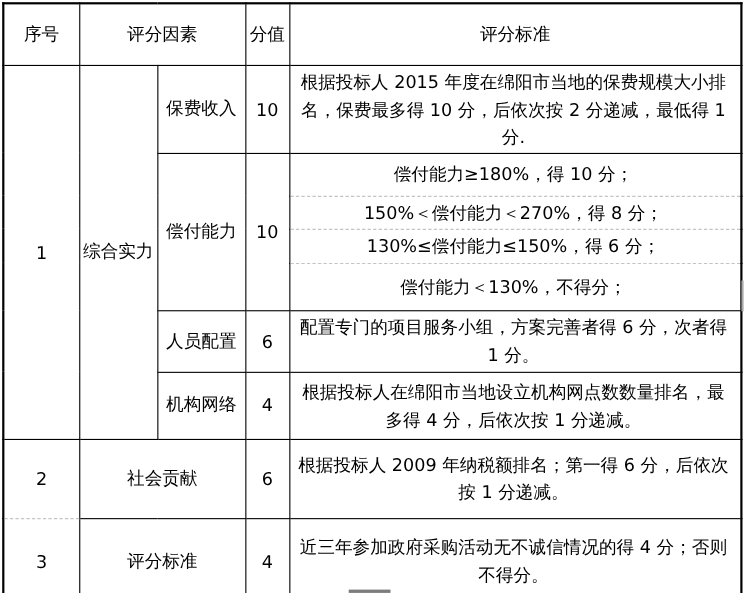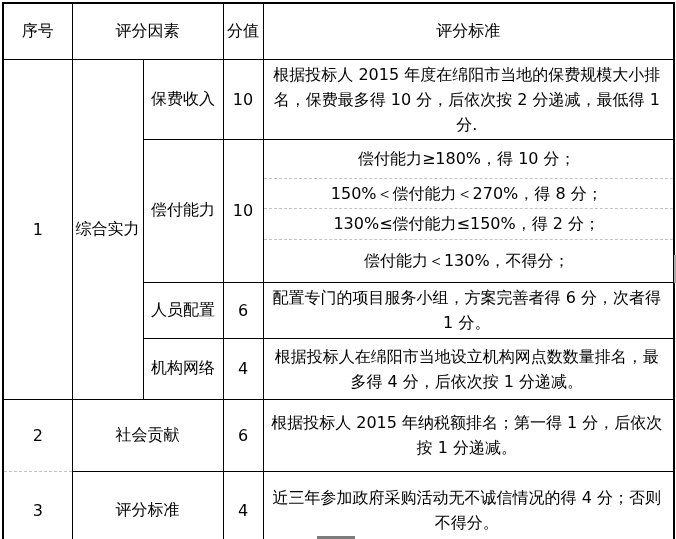--- a/index.html
+++ b/index.html
@@ -89,21 +89,21 @@
 
     <tr class="r-solv1">
       <td rowspan="4">偿付能力</td>
       <td rowspan="4">10</td>
       <td class="criteria dash-b">偿付能力≥180%，得 10 分；</td>
     </tr>
     <tr class="r-solv2">
       <td class="criteria dash-t dash-b">150%＜偿付能力＜270%，得 8 分；</td>
     </tr>
     <tr class="r-solv3">
-      <td class="criteria dash-t dash-b">130%≤偿付能力≤150%，得 2 分；</td>
+      <td class="criteria dash-t dash-b">130%≤偿付能力≤150%，得 6 分；</td>
     </tr>
     <tr class="r-solv4">
       <td class="criteria dash-t">偿付能力＜130%，不得分；</td>
     </tr>
 
     <tr class="r-staff">
       <td>人员配置</td>
       <td>6</td>
       <td class="criteria">配置专门的项目服务小组，方案完善者得 6 分，次者得 1 分。</td>
     </tr>
@@ -111,21 +111,21 @@
     <tr class="r-net">
       <td>机构网络</td>
       <td>4</td>
       <td class="criteria">根据投标人在绵阳市当地设立机构网点数数量排名，最多得 4 分，后依次按 1 分递减。</td>
     </tr>
 
     <tr class="r-social">
       <td class="dash-b">2</td>
       <td colspan="2">社会贡献</td>
       <td>6</td>
-      <td class="criteria">根据投标人 2015 年纳税额排名；第一得 1 分，后依次按 1 分递减。</td>
+      <td class="criteria">根据投标人 2009 年纳税额排名；第一得 6 分，后依次按 1 分递减。</td>
     </tr>
 
     <tr class="r-credit">
       <td class="dash-t">3</td>
       <td colspan="2">评分标准</td>
       <td>4</td>
       <td class="criteria">近三年参加政府采购活动无不诚信情况的得 4 分；否则不得分。</td>
     </tr>
   </tbody>
     </table>

